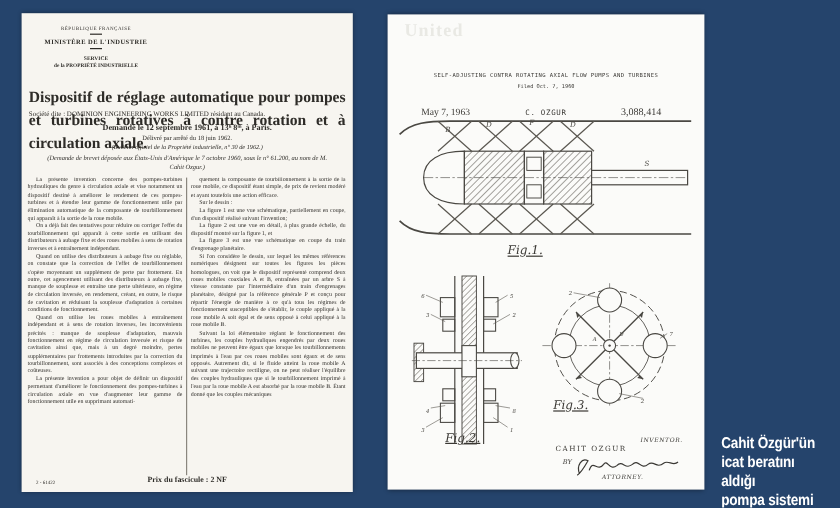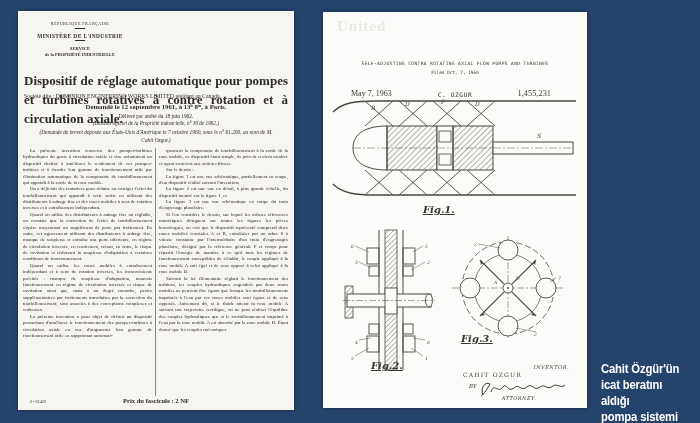--- a/index.html
+++ b/index.html
@@ -40,21 +40,21 @@
   
   .page-right{left:323px;top:12px;width:264px;height:396px;background:#FBFBF9;color:#3A3834;}
   .us-watermark{position:absolute;top:6px;left:14px;font-size:15px;font-weight:bold;color:#E9E9E4;letter-spacing:1px;}
   .us-header{position:absolute;top:33px;left:0;right:0;height:12px;margin-top:44px;}
   .us-date{position:absolute;left:28px;font-size:8px;}
   .us-inventor{position:absolute;left:0;right:0;text-align:center;font-size:6.2px;letter-spacing:.6px;font-family:"DejaVu Sans Mono",monospace;top:2px;}
   .us-number{position:absolute;right:36px;font-size:8.4px;}
   .us-title{position:absolute;top:49px;left:0;right:0;text-align:center;font-size:4.6px;letter-spacing:.35px;font-family:"DejaVu Sans Mono",monospace;}
   .us-filed{position:absolute;top:58px;left:0;right:0;text-align:center;font-size:4.4px;font-family:"DejaVu Sans Mono",monospace;}
   .fig1-wrap{position:absolute;top:80px;left:8px;width:248px;}
-  .fig-label{font-style:italic;font-weight:bold;font-size:10px;text-decoration:underline;font-family:"DejaVu Serif",serif;}
+  .fig-label{font-style:italic;font-weight:normal;font-size:10px;text-decoration:underline;font-family:"DejaVu Serif",serif;}
   .fig1-label{position:absolute;top:192px;left:100px;}
   .fig2-wrap{position:absolute;top:214px;left:20px;width:92px;}
   .fig2-label{position:absolute;top:348px;left:48px;}
   .fig3-wrap{position:absolute;top:222px;left:126px;width:118px;}
   .fig3-label{position:absolute;top:321px;left:138px;}
   .sig-block{position:absolute;top:352px;left:140px;width:112px;font-family:"DejaVu Serif",serif;}
   .inv-label{font-size:5px;font-style:italic;letter-spacing:.5px;text-align:right;padding-right:6px;}
   .inv-name{font-size:6px;letter-spacing:1.2px;margin-top:1px;}
   .by-row{display:flex;align-items:flex-start;margin-top:1px;}
   .by-row .by{font-size:5.5px;font-style:italic;margin:4px 2px 0 6px;}
@@ -114,21 +114,21 @@
     <span class="f-left">2 - 61422</span>
     <span class="f-price">Prix du fascicule : 2 NF</span>
   </div>
 </div>
 
 <div class="page page-right">
   <div class="us-watermark">United</div>
   <div class="us-header">
     <span class="us-date">May 7, 1963</span>
     <span class="us-inventor">C. OZGUR</span>
-    <span class="us-number">1,455,231</span>
+    <span class="us-number">3,088,414</span>
   </div>
   <div class="us-title">SELF-ADJUSTING CONTRA ROTATING AXIAL FLOW PUMPS AND TURBINES</div>
   <div class="us-filed">Filed Oct. 7, 1960</div>
 
   <div class="fig1-wrap">
     <svg width="248" height="110" viewBox="0 0 248 110">
       <defs>
         <pattern id="h1" width="4" height="4" patternTransform="rotate(45)" patternUnits="userSpaceOnUse">
           <line x1="0" y1="0" x2="0" y2="4" stroke="#6a675f" stroke-width="1"></line>
         </pattern>

